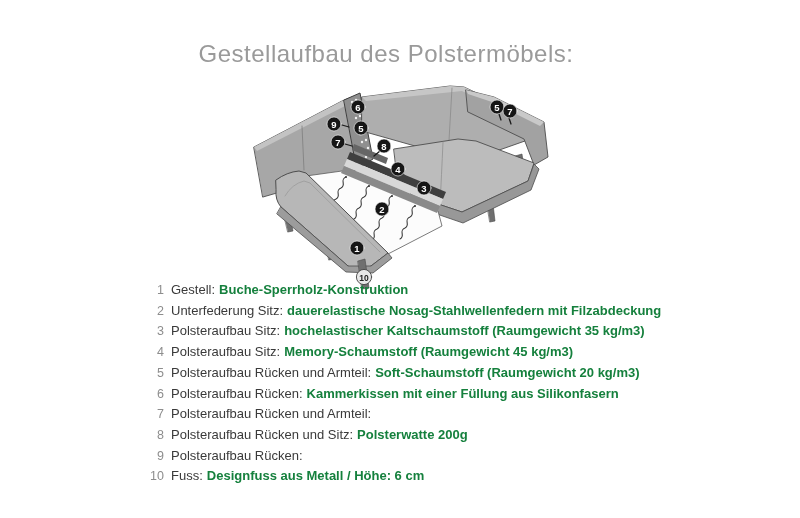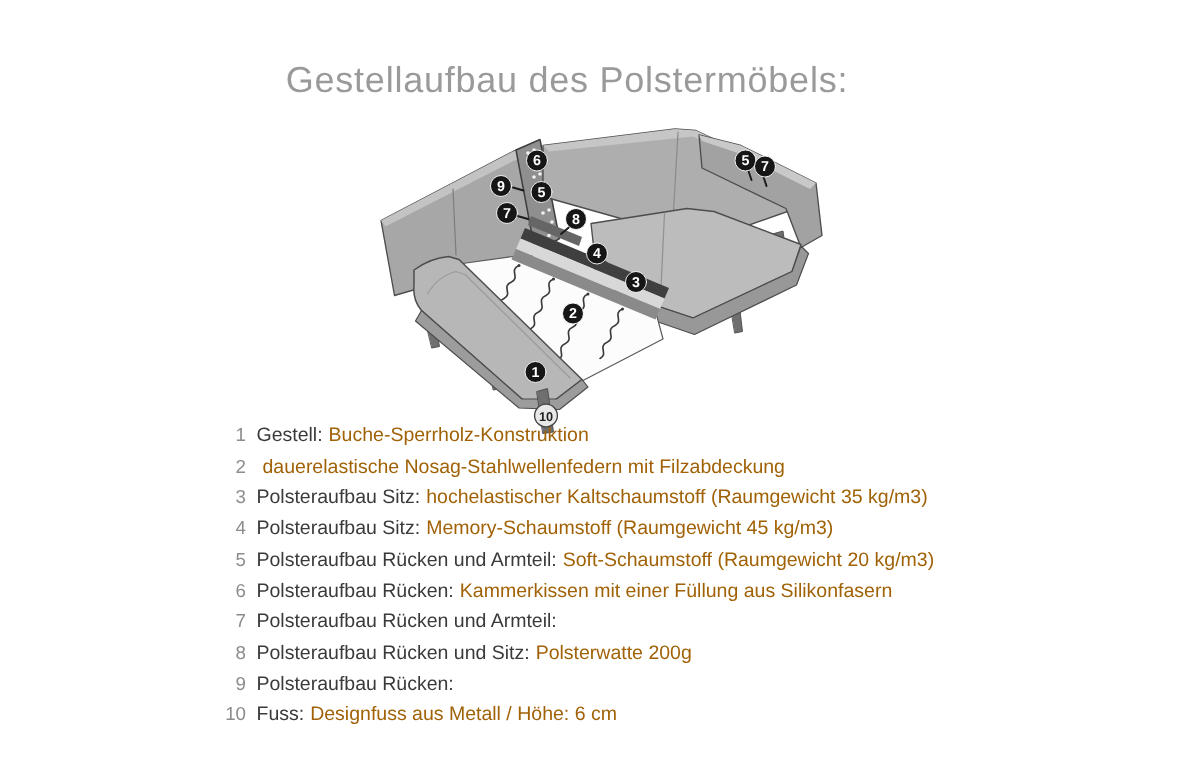--- a/index.html
+++ b/index.html
@@ -1,26 +1,26 @@
 <!DOCTYPE html>
 <html><head>
 <meta charset="utf-8">
 <style>
   html,body{margin:0;padding:0;background:#fff;}
   .stage{position:relative;width:756px;height:518px;background:#ffffff;overflow:hidden;
-         font-family:"Liberation Sans",sans-serif;}
+         font-family:"Liberation Sans",sans-serif;padding-left:16px;}
   .title{position:absolute;top:40px;left:0;width:100%;text-align:center;
          font-size:24px;line-height:28px;font-weight:300;color:#9a9a9a;letter-spacing:.5px;}
   .diagram-svg{position:absolute;top:0;left:0;}
   .legend{position:absolute;left:140px;top:280px;width:640px;}
   .legend-row{display:flex;align-items:baseline;line-height:20.7px;font-size:13px;color:#3a3a3a;}
   .legend-num{width:24px;flex:0 0 24px;text-align:right;margin-right:7px;
               color:#8d8d8d;font-size:12.5px;}
   .legend-label{white-space:pre;}
-  .legend-value{font-weight:normal;color:#a16207;margin-left:4px;white-space:pre;}
+  .legend-value{font-weight:bold;color:#15803d;margin-left:4px;white-space:pre;}
   .badge-text{font-family:"Liberation Sans",sans-serif;font-weight:bold;font-size:9.5px;}
   .badge-text-small{font-family:"Liberation Sans",sans-serif;font-weight:bold;font-size:8.5px;}
 </style>
 </head>
 <body>
 
 <div class="stage">
 
   <div class="title">Gestellaufbau des Polstermöbels:</div>
 
@@ -158,20 +158,21 @@
   </svg>
 
   <div class="legend">
     <div class="legend-row">
       <span class="legend-num">1</span>
         <span class="legend-label">Gestell:</span>
         <span class="legend-value">Buche-Sperrholz-Konstruktion</span>
     </div>
     <div class="legend-row">
       <span class="legend-num">2</span>
+        <span class="legend-label">Unterfederung Sitz:</span>
         <span class="legend-value">dauerelastische Nosag-Stahlwellenfedern mit Filzabdeckung</span>
     </div>
     <div class="legend-row">
       <span class="legend-num">3</span>
         <span class="legend-label">Polsteraufbau Sitz:</span>
         <span class="legend-value">hochelastischer Kaltschaumstoff (Raumgewicht 35 kg/m3)</span>
     </div>
     <div class="legend-row">
       <span class="legend-num">4</span>
         <span class="legend-label">Polsteraufbau Sitz:</span>

